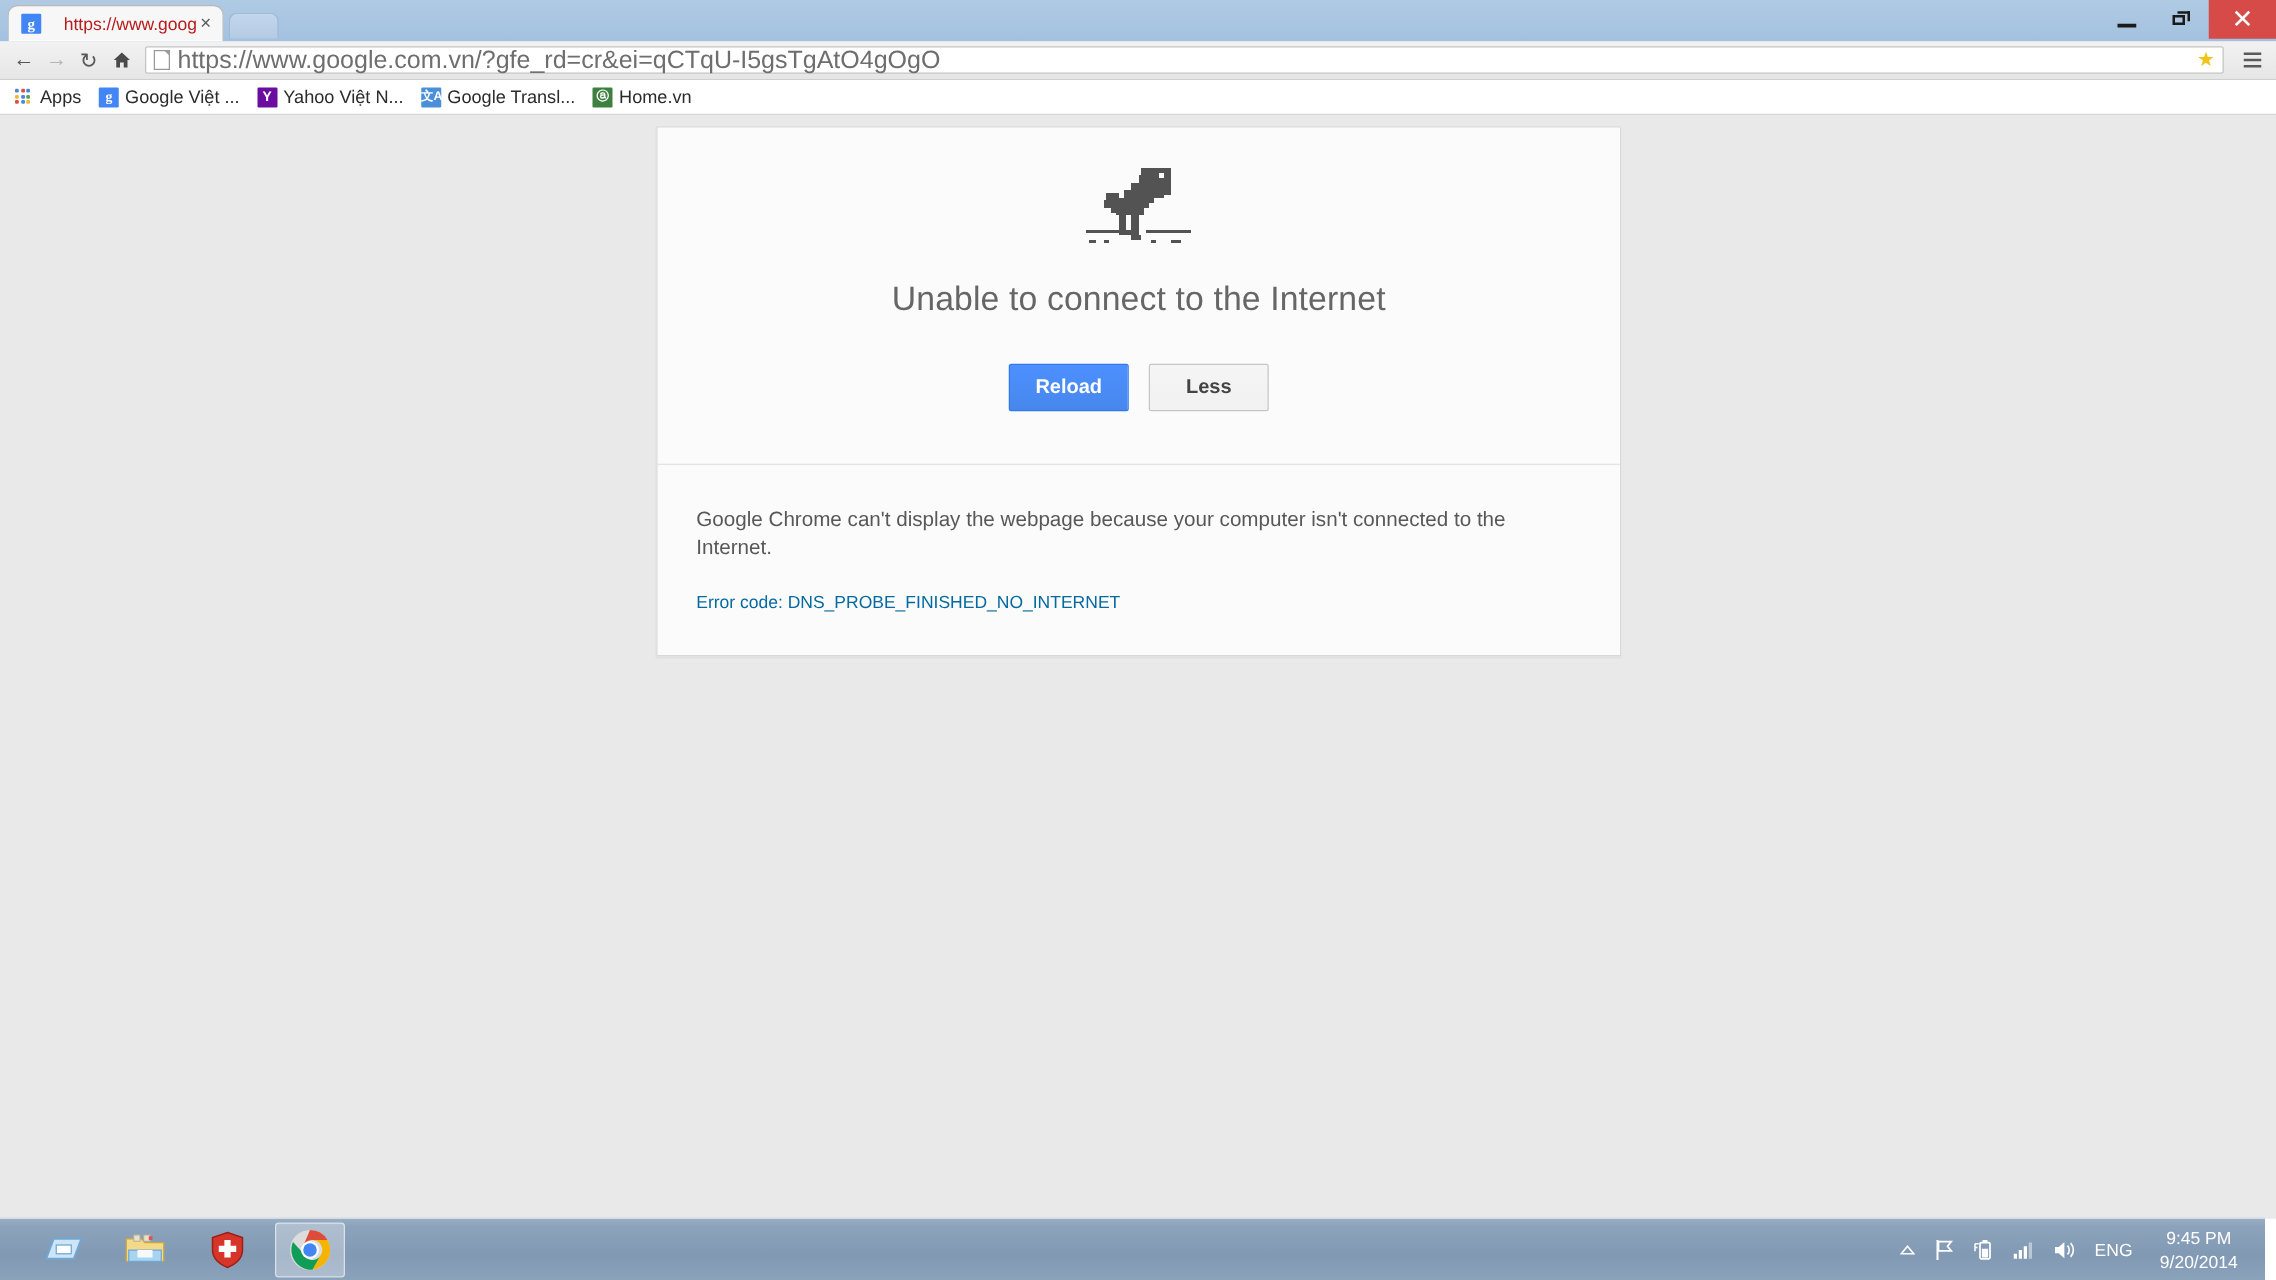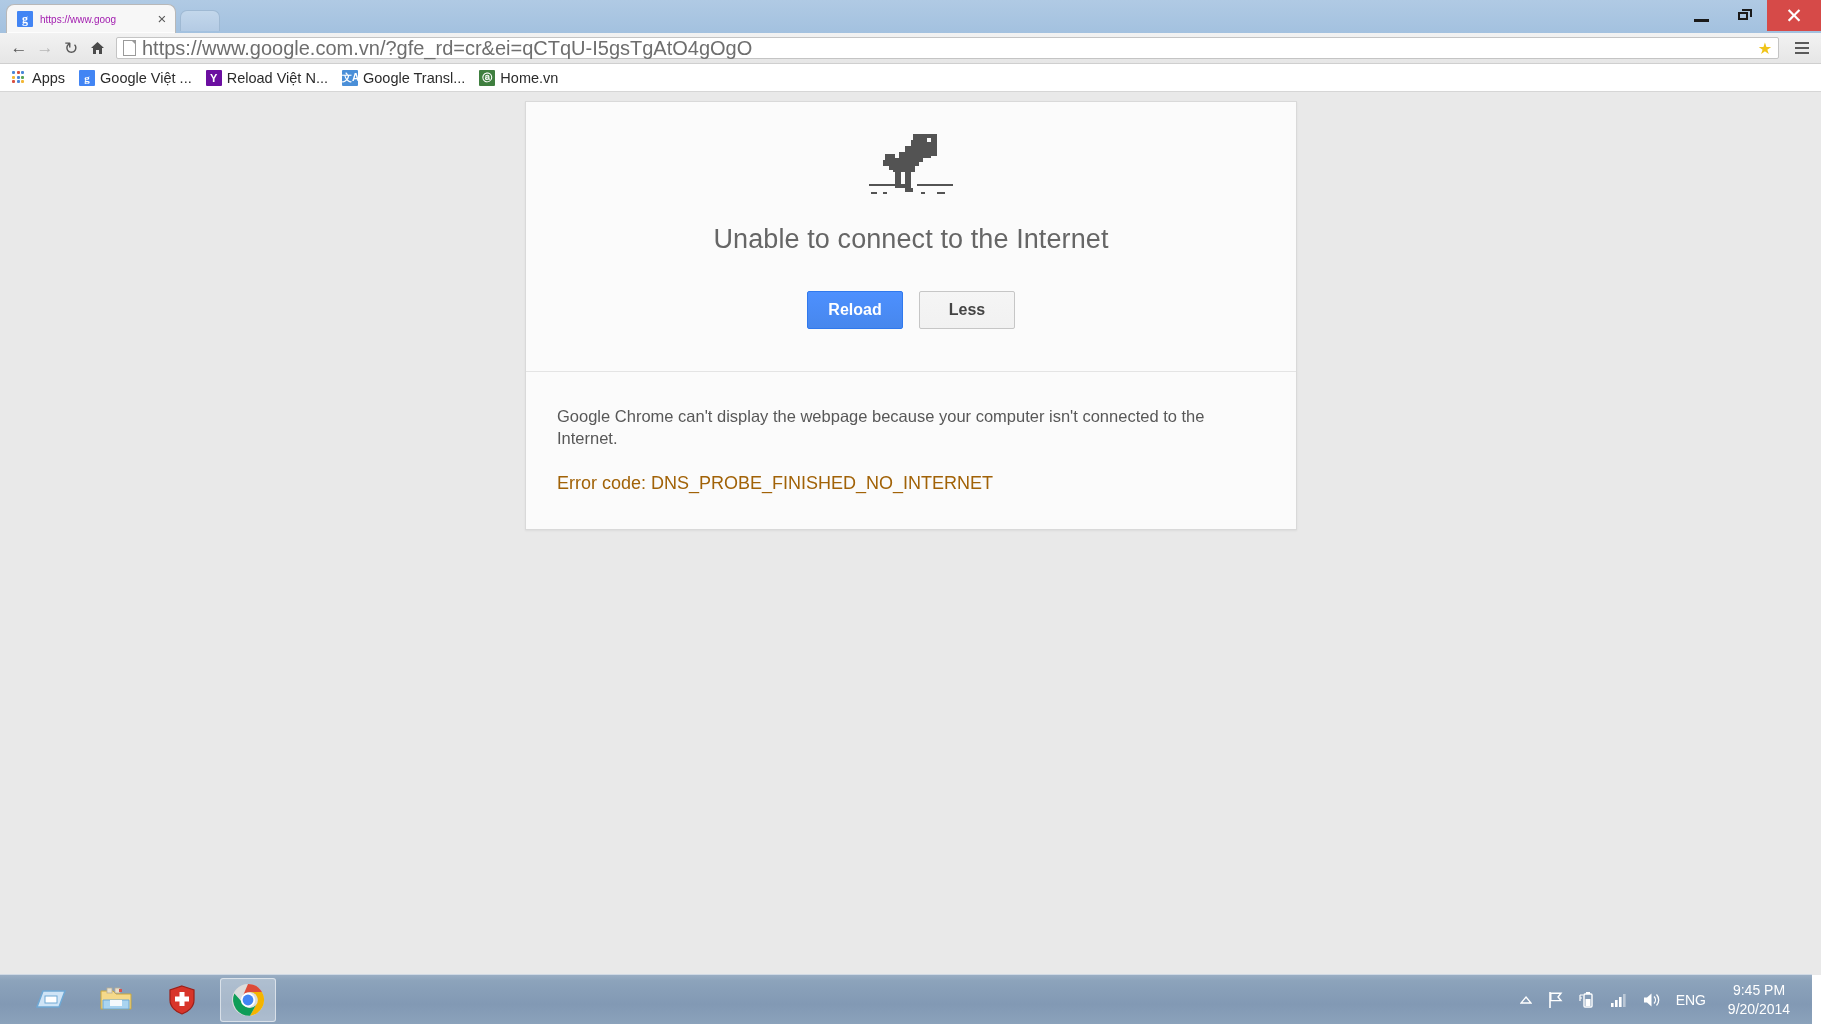--- a/index.html
+++ b/index.html
@@ -54,23 +54,23 @@
     color: #ffffff;
     font-size: 12px;
     font-weight: bold;
     line-height: 16px;
     text-align: center;
     border-radius: 1px;
     font-family: "Liberation Serif", serif;
   }
   .tab-title {
     flex: 1 1 auto;
-    margin-left: 7px;
-    font-size: 10px;
-    color: #a21caf;
+    margin-left: 18px;
+    font-size: 14px;
+    color: #b91c1c;
     white-space: nowrap;
     overflow: hidden;
   }
   .tab-close {
     flex: 0 0 14px;
     width: 14px; height: 14px;
     line-height: 13px;
     text-align: center;
     font-size: 15px;
     color: #5a5a5a;
@@ -314,22 +314,22 @@
   }
   .card-body p { margin: 0 0 22px 0; }
   .card-body p:last-child { margin-bottom: 0; }
   .subhead {
     font-weight: bold;
     color: #333333;
     display: block;
     margin-bottom: 1px;
   }
   .errcode {
-    color: #a16207;
-    font-size: 18px;
+    color: #0369a1;
+    font-size: 14px;
     margin-top: 26px;
   }
 
   
   .taskbar {
     position: absolute;
     left: 0; bottom: 0;
     width: 1812px;
     height: 49px;
     background: linear-gradient(to bottom, #9aaec4 0%, #8ca3bb 12%, #8299b4 60%, #8ba2bb 100%);
@@ -439,21 +439,21 @@
       <span style="margin-left:7px">Apps</span>
     </div>
 
     <div class="bm">
       <div class="bm-ico ico-google">g</div>
       <span>Google Việt ...</span>
     </div>
 
     <div class="bm">
       <div class="bm-ico ico-yahoo">Y</div>
-      <span>Reload Việt N...</span>
+      <span>Yahoo Việt N...</span>
     </div>
 
     <div class="bm">
       <div class="bm-ico ico-translate">文A</div>
       <span>Google Transl...</span>
     </div>
 
     <div class="bm">
       <div class="bm-ico ico-home">ⓐ</div>
       <span>Home.vn</span>

